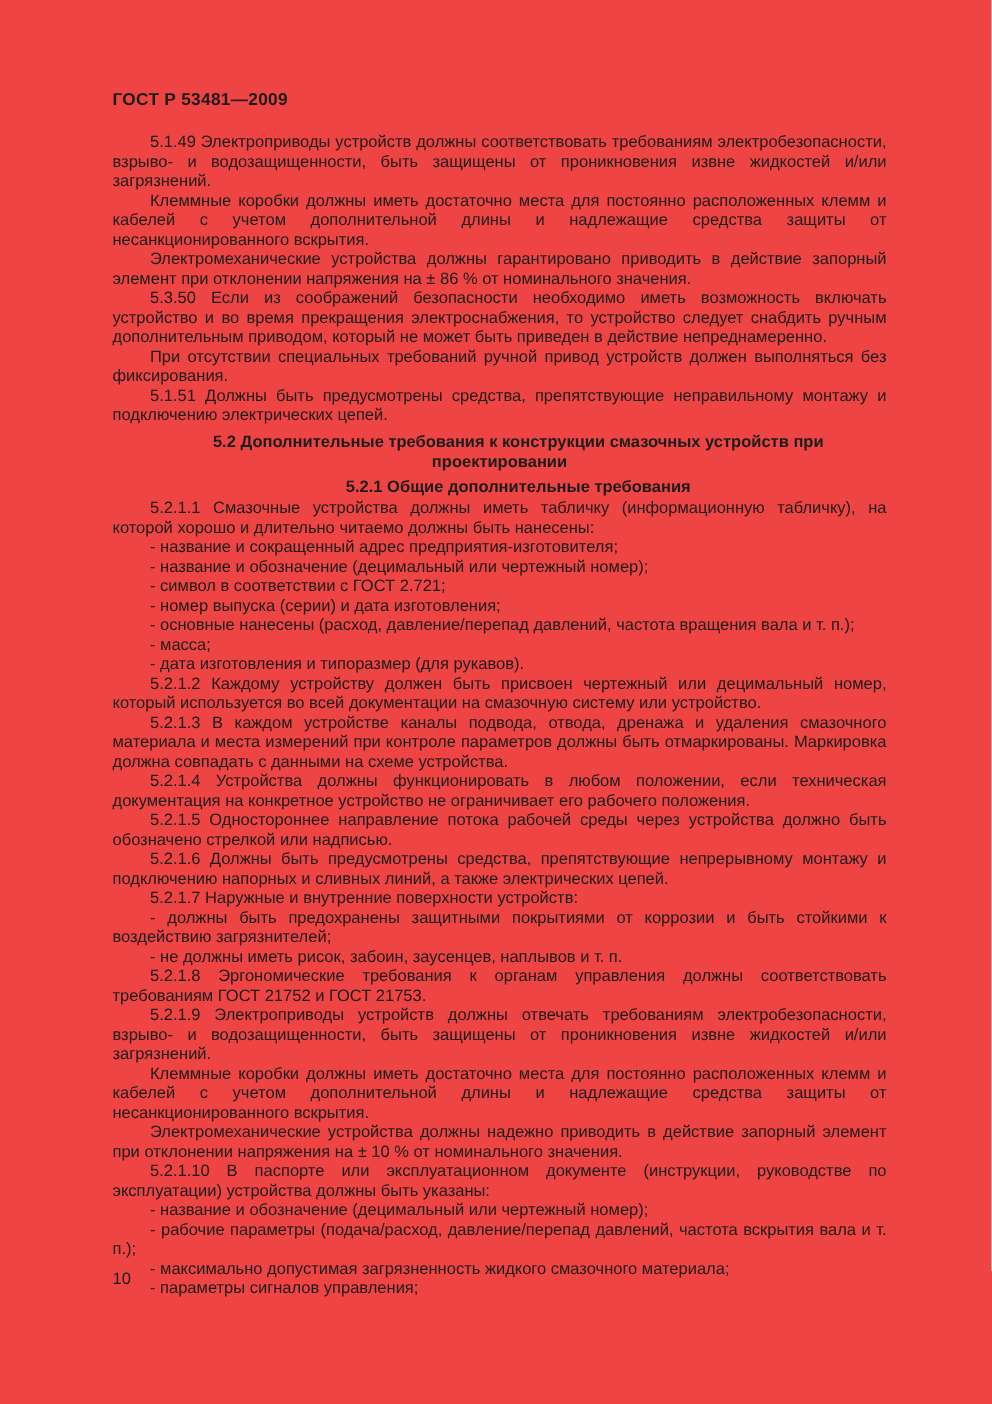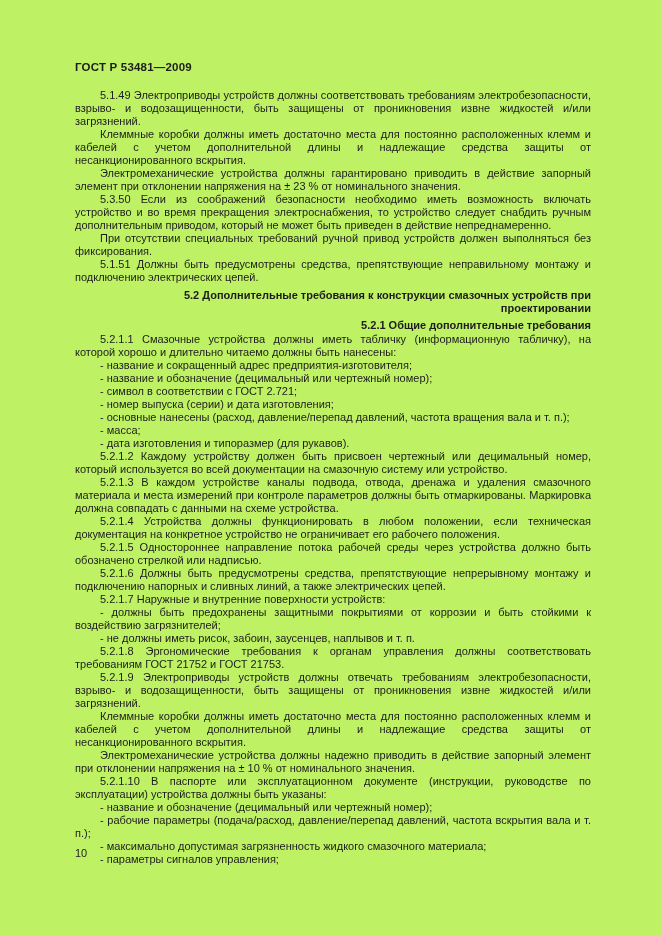--- a/index.html
+++ b/index.html
@@ -4,21 +4,21 @@
 <style>
   html, body {
     margin: 0;
     padding: 0;
     background: #ffffff;
   }
   .page {
     position: relative;
     width: 661px;
     height: 936px;
-    background: #bef264;
+    background: #ef4444;
     font-family: "Liberation Sans", sans-serif;
     color: #1c1c1c;
     overflow: hidden;
   }
   .running-header {
     position: absolute;
     left: 75px;
     top: 61px;
     font-size: 11.5px;
     font-weight: bold;
@@ -34,21 +34,21 @@
     line-height: 13px;
     text-align: justify;
   }
   .content p {
     margin: 0;
     text-indent: 25px;
   }
   .content p.h1,
   .content p.h2 {
     font-weight: bold;
-    text-align: right;
+    text-align: center;
   }
   .content p.h1 {
     margin-top: 5px;
     margin-bottom: 4px;
   }
   .content p.h2 {
     margin-top: 0;
     margin-bottom: 1px;
   }
   .page-number {
@@ -61,21 +61,21 @@
 </style>
 </head>
 <body>
 
 <div class="page">
   <div class="running-header">ГОСТ Р 53481—2009</div>
 
   <div class="content">
       <p class="body">5.1.49 Электроприводы устройств должны соответствовать требованиям электробезопасности, взрыво- и водозащищенности, быть защищены от проникновения извне жидкостей и/или загрязнений.</p>
       <p class="body">Клеммные коробки должны иметь достаточно места для постоянно расположенных клемм и кабелей с учетом дополнительной длины и надлежащие средства защиты от несанкционированного вскрытия.</p>
-      <p class="body">Электромеханические устройства должны гарантировано приводить в действие запорный элемент при отклонении напряжения на ± 23 % от номинального значения.</p>
+      <p class="body">Электромеханические устройства должны гарантировано приводить в действие запорный элемент при отклонении напряжения на ± 86 % от номинального значения.</p>
       <p class="body">5.3.50 Если из соображений безопасности необходимо иметь возможность включать устройство и во время прекращения электроснабжения, то устройство следует снабдить ручным дополнительным приводом, который не может быть приведен в действие непреднамеренно.</p>
       <p class="body">При отсутствии специальных требований ручной привод устройств должен выполняться без фиксирования.</p>
       <p class="body">5.1.51 Должны быть предусмотрены средства, препятствующие неправильному монтажу и подключению электрических цепей.</p>
       <p class="h1">5.2 Дополнительные требования к конструкции смазочных устройств при проектировании</p>
       <p class="h2">5.2.1 Общие дополнительные требования</p>
       <p class="body">5.2.1.1 Смазочные устройства должны иметь табличку (информационную табличку), на которой хорошо и длительно читаемо должны быть нанесены:</p>
       <p class="list">- название и сокращенный адрес предприятия-изготовителя;</p>
       <p class="list">- название и обозначение (децимальный или чертежный номер);</p>
       <p class="list">- символ в соответствии с ГОСТ 2.721;</p>
       <p class="list">- номер выпуска (серии) и дата изготовления;</p>

